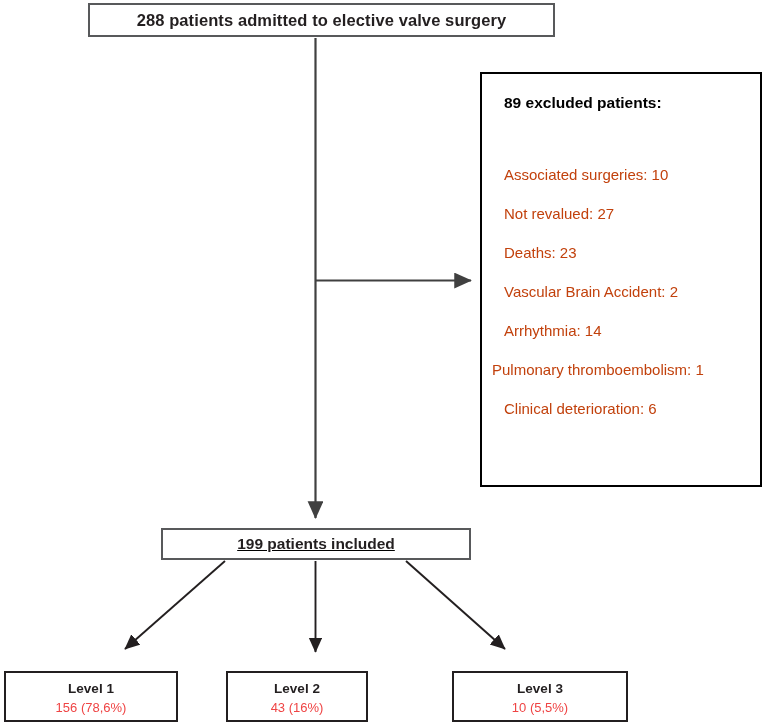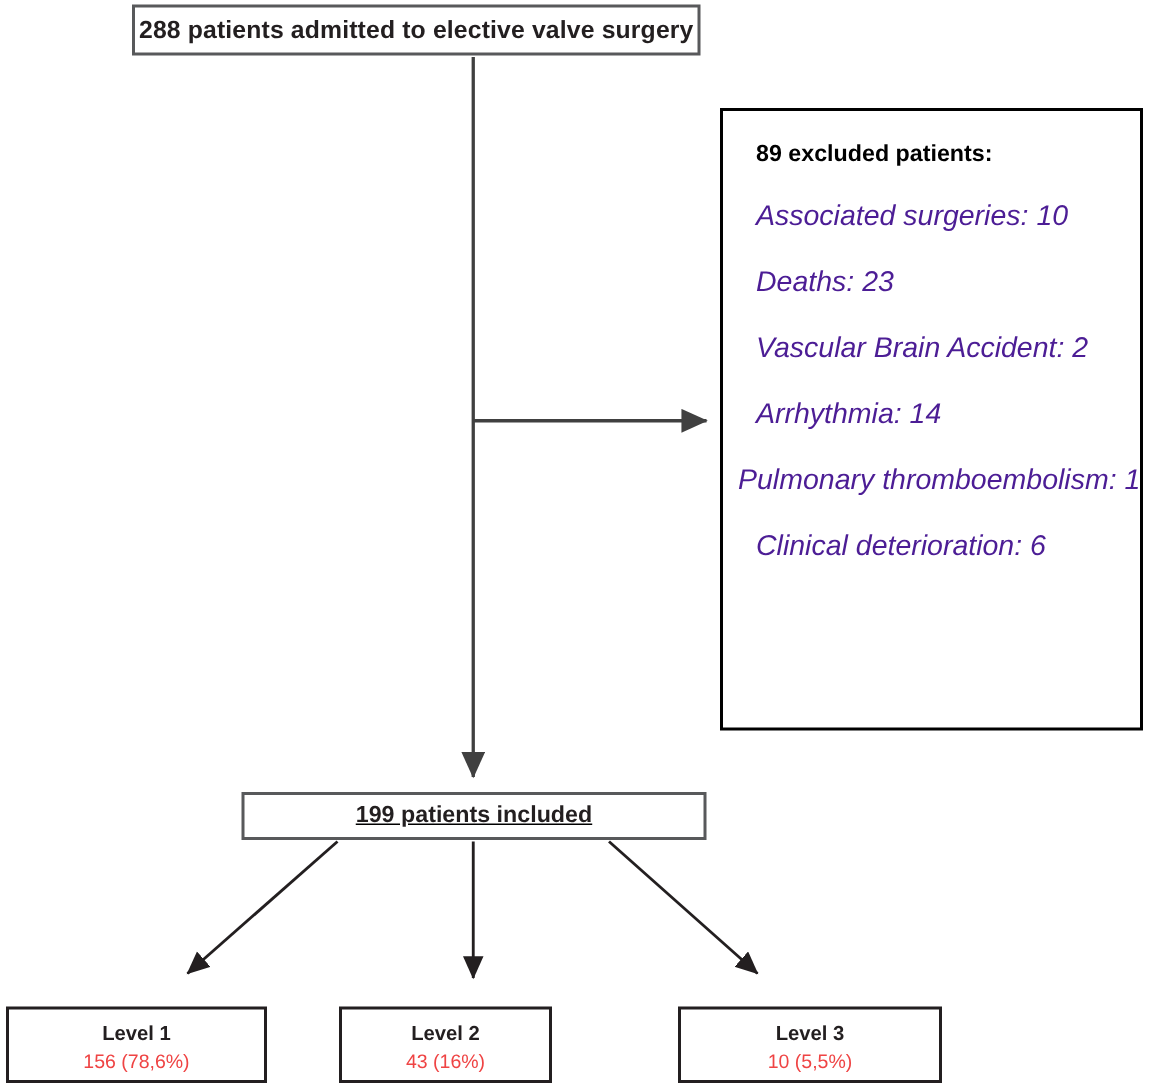--- a/index.html
+++ b/index.html
@@ -33,62 +33,62 @@
     border: 2px solid #58595b;
     display: flex;
     flex-direction: column;
     align-items: center;
     justify-content: center;
   }
   
   #node-admitted {
     left: 88px;
     top: 3px;
-    width: 379px;
+    width: 467px;
     height: 34px;
   }
   #node-admitted .title {
     font-size: 16.5px;
     font-weight: bold;
     color: #231f20;
     letter-spacing: 0.1px;
     white-space: nowrap;
   }
   
   #node-excluded {
     left: 480px;
     top: 72px;
     width: 282px;
     height: 415px;
     border: 2px solid #000000;
     align-items: flex-start;
     justify-content: flex-start;
     padding: 20px 0 0 0;
+    gap: 32px;
   }
   #node-excluded .excl-heading {
     font-size: 15.5px;
     font-weight: bold;
     color: #000000;
     padding-left: 22px;
     margin-bottom: 22px;
     white-space: nowrap;
   }
   #node-excluded .excl-list {
     list-style: none;
     margin: 0;
     padding: 0;
     width: 100%;
   }
   #node-excluded .excl-item {
-    font-size: 19px;
-    color: #4c1d95;
+    font-size: 15px;
+    color: #c2410c;
     padding-left: 22px;
     margin-bottom: 22px;
     white-space: nowrap;
-    font-style: italic;
   }
   #node-excluded .excl-item.indented {
     padding-left: 10px;
   }
   
   #node-included {
     left: 161px;
     top: 528px;
     width: 310px;
     height: 32px;
@@ -151,20 +151,21 @@
   </svg>
 
   <div class="node" id="node-admitted">
     <span class="title">288 patients admitted to elective valve surgery</span>
   </div>
 
   <div class="node" id="node-excluded">
     <span class="excl-heading">89 excluded patients:</span>
     <ul class="excl-list">
       <li class="excl-item">Associated surgeries: 10</li>
+      <li class="excl-item">Not revalued: 27</li>
       <li class="excl-item">Deaths: 23</li>
       <li class="excl-item">Vascular Brain Accident: 2</li>
       <li class="excl-item">Arrhythmia: 14</li>
       <li class="excl-item indented">Pulmonary thromboembolism: 1</li>
       <li class="excl-item">Clinical deterioration: 6</li>
     </ul>
   </div>
 
   <div class="node" id="node-included">
     <span class="title">199 patients included</span>

